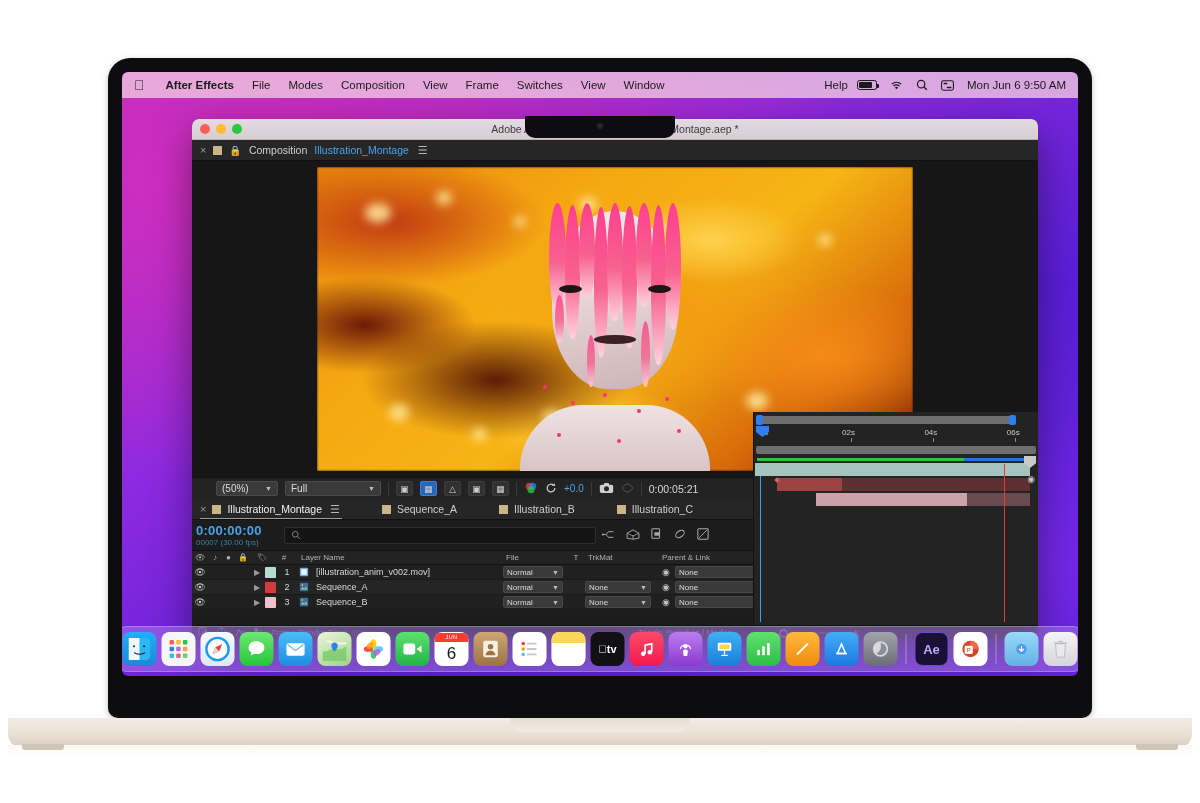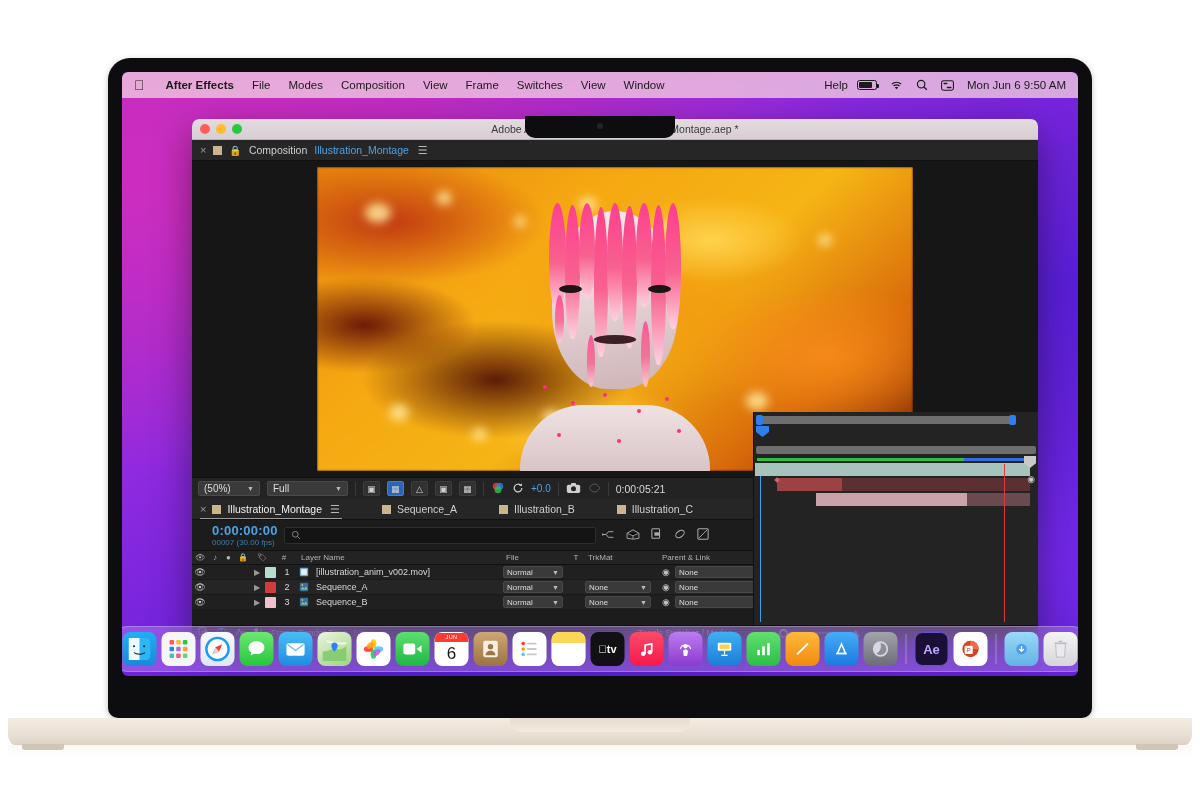--- a/index.html
+++ b/index.html
@@ -173,21 +173,21 @@
   .shoulders {
     position: absolute; left: 50%; transform: translateX(-50%); bottom: 0;
     width: 190px; height: 66px; border-radius: 64px 64px 0 0;
     background: linear-gradient(180deg,#efe2e3,#d9c4c6);
   }
   .speck { position: absolute; width: 4px; height: 4px; border-radius: 50%; background: #ff2f80; }
 
   
   .viewer-toolbar {
     height: 22px; background: #232323; border-top: 1px solid #111;
-    display: flex; align-items: center; gap: 7px; padding: 0 6px;
+    display: flex; align-items: center; gap: 7px; padding: 0 24px;
     font-size: 10px; color: #cfcfcf;
   }
   .ae-select {
     background: #3a3a3a; border: 1px solid #4a4a4a; border-radius: 2px;
     height: 15px; display: flex; align-items: center; justify-content: space-between;
     padding: 0 5px; color: #dcdcdc; font-size: 10px; gap: 6px;
   }
   .chev { font-size: 7px; color: #bdbdbd; }
   .tbtn {
     width: 17px; height: 15px; border-radius: 2px; background: #313131;
@@ -408,21 +408,21 @@
                   <div class="speck" style="left:160px;top:240px"></div>
                 </div>
               </div>
             </div>
 
             <div class="viewer-toolbar">
               <div class="ae-select" style="width:62px">
                 <span>(50%)</span>
                 <span class="chev">▼</span>
               </div>
-              <div class="ae-select" style="width:81px">
+              <div class="ae-select" style="width:96px">
                 <span>Full</span>
                 <span class="chev">▼</span>
               </div>
               <span class="vsep"></span>
               <div class="tbtn">▣</div>
               <div class="tbtn on">▦</div>
               <div class="tbtn">△</div>
               <div class="tbtn">▣</div>
               <div class="tbtn">▦</div>
               <span class="vsep"></span>
@@ -472,21 +472,21 @@
                 <span class="swatch"></span>
                 <span>Illustration_B</span>
               </div>
               <div class="tl-tab pad">
                 <span class="swatch"></span>
                 <span>Illustration_C</span>
               </div>
             </div>
 
             <div class="tl-head">
-              <div style="width:86px;padding-left:20px">
+              <div style="width:86px;padding-left:4px">
                 <div class="tc-big">0:00:00:00</div>
                 <div class="tc-sub">00007 (30.00 fps)</div>
               </div>
               <div class="search-box" style="max-width:312px">
                 <svg width="10" height="10" viewBox="0 0 14 14">
                     <circle cx="6" cy="6" r="4" stroke="#8a8a8a" stroke-width="1.3" fill="none"></circle>
                     <path d="M9 9l3.4 3.4" stroke="#8a8a8a" stroke-width="1.4"></path>
                   </svg>
                 <span></span>
               </div>
@@ -635,20 +635,29 @@
                 <span>None</span>
                 <span class="chev">▼</span>
               </span>
             </div>
 
             <div class="tl-graph" style="top:272px;bottom:0">
               <div class="tl-scrollbar"></div>
               <div class="tl-handle" style="left:2px"></div>
               <div class="tl-handle" style="right:22px"></div>
 
+              <div class="tl-ruler">
+                <span class="ruler-label" style="left:2%">0s</span>
+                <span class="ruler-label" style="left:31%">02s</span>
+                <span class="ruler-tick" style="left:34%"></span>
+                <span class="ruler-label" style="left:60%">04s</span>
+                <span class="ruler-tick" style="left:63%"></span>
+                <span class="ruler-label" style="left:89%">06s</span>
+                <span class="ruler-tick" style="left:92%"></span>
+              </div>
 
               <div class="playhead-knob" style="left:2px"></div>
               <div class="cti" style="left:6px"></div>
 
               <div class="work-bar"></div>
               <div class="green-bar" style="width:74%"></div>
               <div class="blue-bar" style="left:74%;right:8px"></div>
 
               <div class="track" style="top:50px">
                 <div class="clip" style="left:1px;right:8px;background:#a7c3bd"></div>

